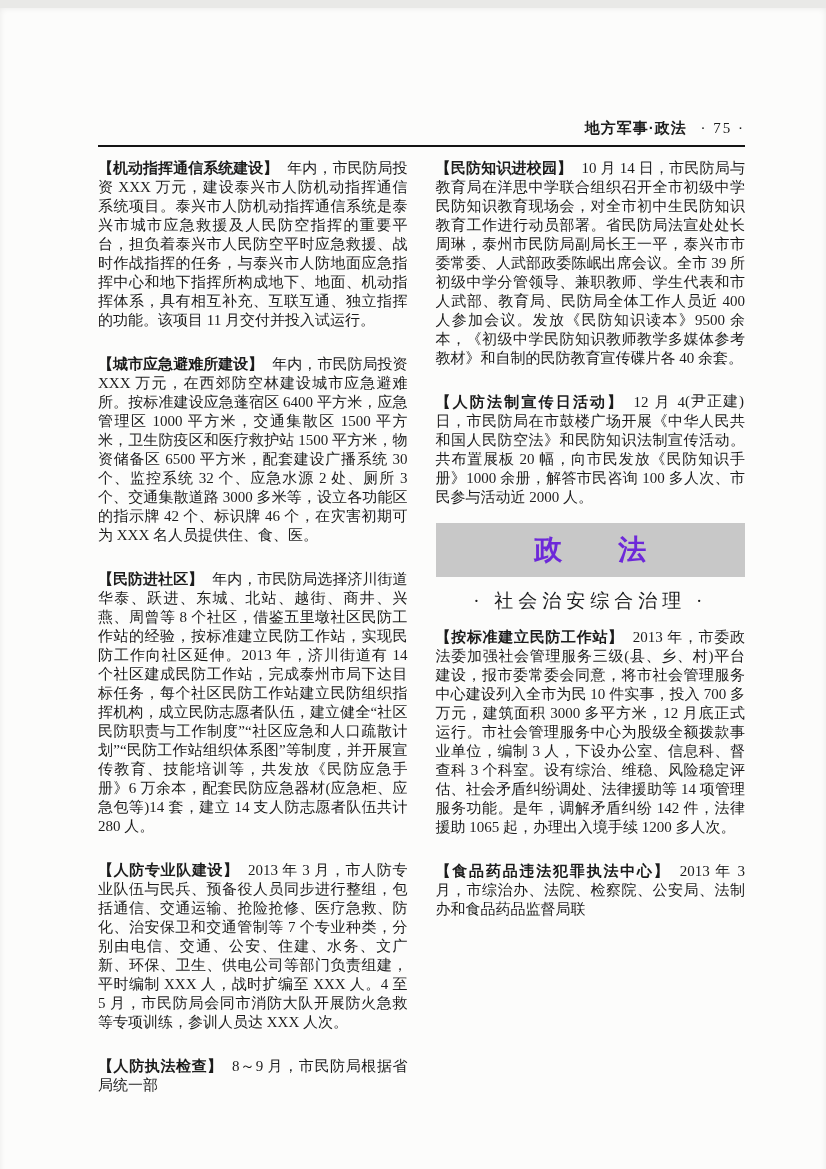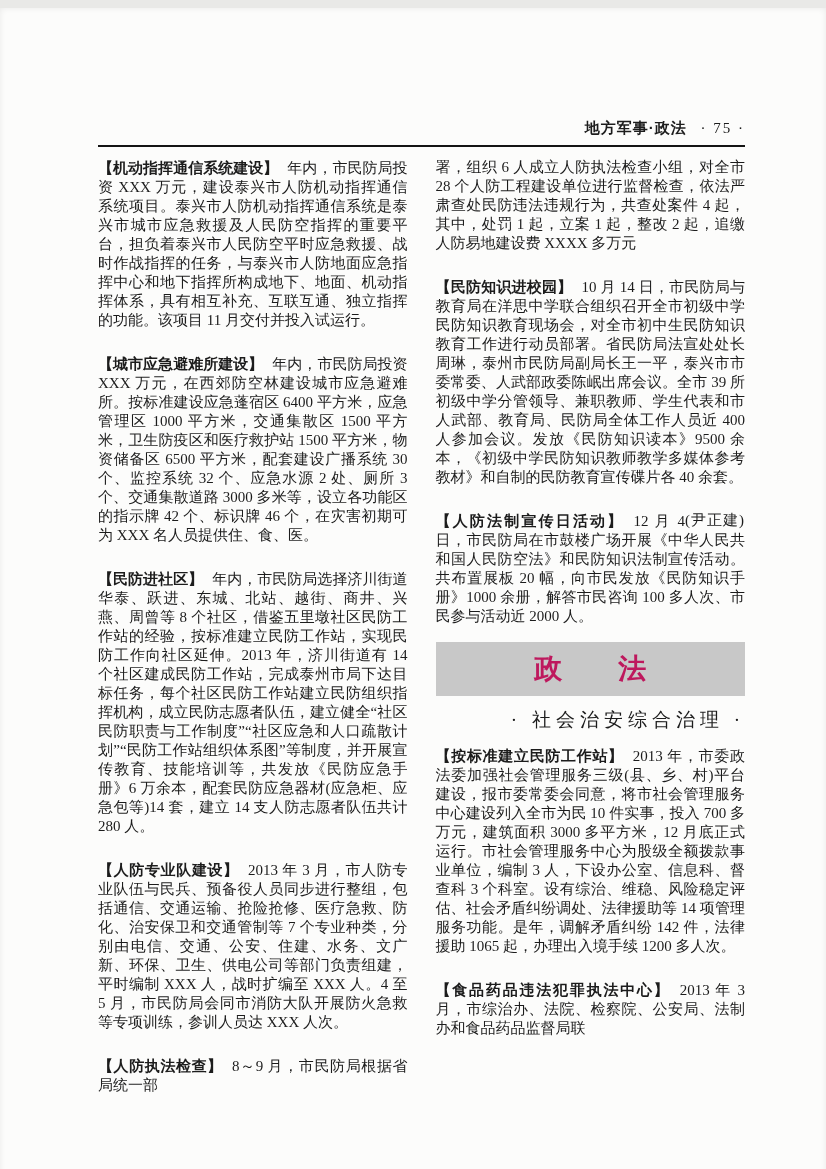--- a/index.html
+++ b/index.html
@@ -67,26 +67,26 @@
   }
   .entry.tight { margin-bottom: 16px; }
   .section-banner {
     height: 54px;
     line-height: 54px;
     background: #c8c8c8;
     text-align: center;
     font-family: "Liberation Sans", "DejaVu Sans", sans-serif;
     font-weight: bold;
     font-size: 28px;
-    color: #be185d;
+    color: #6d28d9;
     margin: 0 0 14px 0;
     white-space: pre;
   }
   .subsection-heading {
-    text-align: right;
+    text-align: center;
     font-family: "Liberation Serif", "DejaVu Serif", serif;
     font-size: 19px;
     letter-spacing: 5px;
     margin: 0 0 17px 0;
   }
 </style>
 </head>
 <body>
 
 <div class="page">
@@ -115,23 +115,20 @@
         <p class="entry">
           <span class="entry-title">【人防专业队建设】</span><span class="entry-body">2013 年 3 月，市人防专业队伍与民兵、预备役人员同步进行整组，包括通信、交通运输、抢险抢修、医疗急救、防化、治安保卫和交通管制等 7 个专业种类，分别由电信、交通、公安、住建、水务、文广新、环保、卫生、供电公司等部门负责组建，平时编制 XXX 人，战时扩编至 XXX 人。4 至 5 月，市民防局会同市消防大队开展防火急救等专项训练，参训人员达 XXX 人次。</span>
         </p>
         <p class="entry">
           <span class="entry-title">【人防执法检查】</span><span class="entry-body">8～9 月，市民防局根据省局统一部</span>
         </p>
       </section>
 
       <section class="column">
         <p class="entry">
-          <span class="entry-body">署，组织 6 人成立人防执法检查小组，对全市 28 个人防工程建设单位进行监督检查，依法严肃查处民防违法违规行为，共查处案件 4 起，其中，处罚 1 起，立案 1 起，整改 2 起，追缴人防易地建设费 XXXX 多万元</span>
-        </p>
-        <p class="entry">
           <span class="entry-title">【民防知识进校园】</span><span class="entry-body">10 月 14 日，市民防局与教育局在洋思中学联合组织召开全市初级中学民防知识教育现场会，对全市初中生民防知识教育工作进行动员部署。省民防局法宣处处长周琳，泰州市民防局副局长王一平，泰兴市市委常委、人武部政委陈岷出席会议。全市 39 所初级中学分管领导、兼职教师、学生代表和市人武部、教育局、民防局全体工作人员近 400 人参加会议。发放《民防知识读本》9500 余本，《初级中学民防知识教师教学多媒体参考教材》和自制的民防教育宣传碟片各 40 余套。</span>
         </p>
         <p class="entry tight">
           <span class="entry-byline">(尹正建)</span>
           <span class="entry-title">【人防法制宣传日活动】</span><span class="entry-body">12 月 4 日，市民防局在市鼓楼广场开展《中华人民共和国人民防空法》和民防知识法制宣传活动。共布置展板 20 幅，向市民发放《民防知识手册》1000 余册，解答市民咨询 100 多人次、市民参与活动近 2000 人。</span>
         </p>
 
         <div class="section-banner">政　　法</div>
         <div class="subsection-heading">· 社会治安综合治理 ·</div>
 

